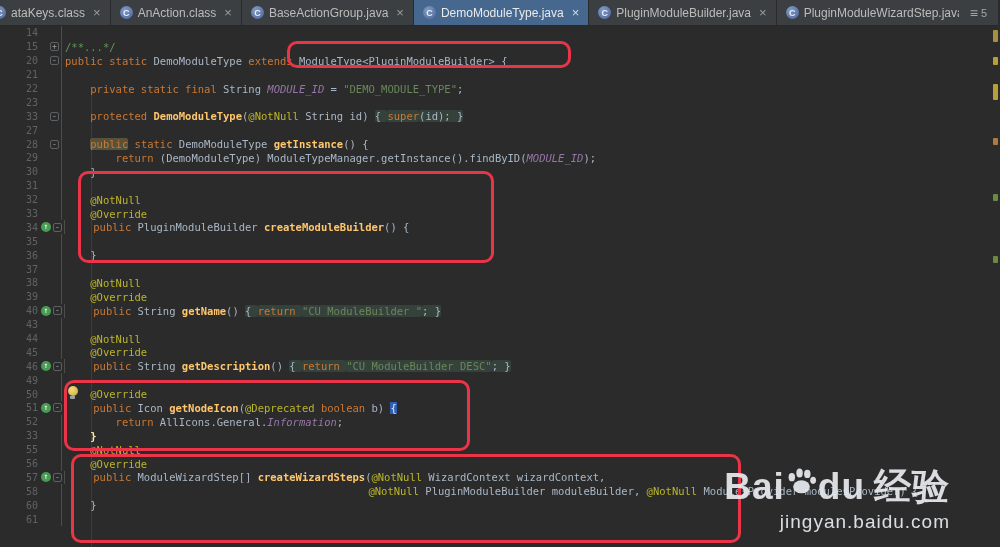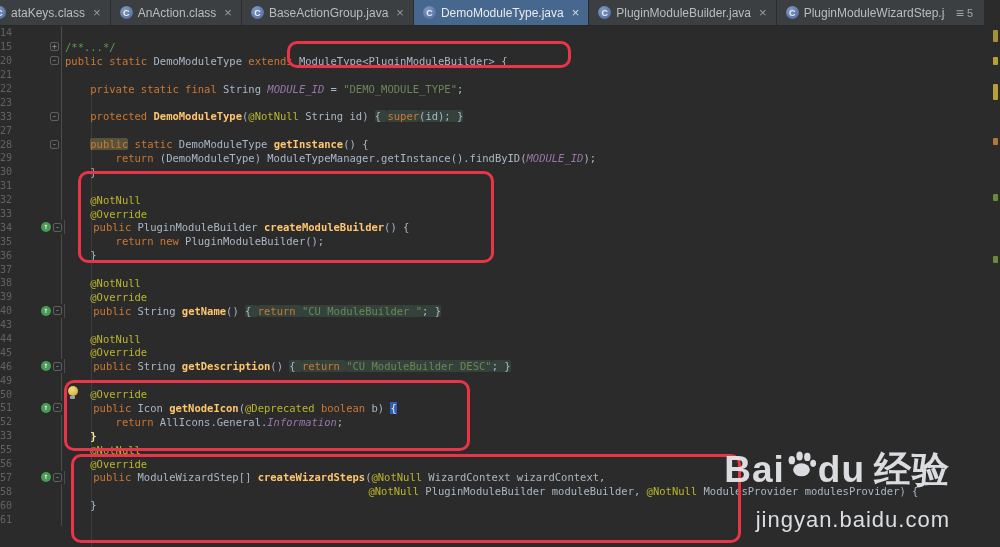--- a/index.html
+++ b/index.html
@@ -1,36 +1,36 @@
 <!DOCTYPE html>
 <html><head>
 <meta charset="utf-8">
 <style>
   *{margin:0;padding:0;box-sizing:border-box}
   html,body{width:1000px;height:547px;overflow:hidden;background:#2b2b2b}
   .app{position:relative;width:1000px;height:547px;background:#2b2b2b;font-family:"Liberation Sans",sans-serif;overflow:hidden}
 
   
-  .tabbar{position:absolute;top:0;left:0;right:16px;height:26px;background:#3c3f41;display:flex;align-items:stretch;border-bottom:1px solid #282828;z-index:2}
+  .tabbar{position:absolute;top:0;left:0;right:2px;height:26px;background:#3c3f41;display:flex;align-items:stretch;border-bottom:1px solid #282828;z-index:2}
   #tabs{display:flex;align-items:stretch;overflow:hidden}
   .tab{display:flex;align-items:center;gap:5px;padding:0 9px;border-right:1px solid #2b2b2b;color:#bcbcbc;font-size:12px;cursor:pointer;white-space:nowrap}
   .tab.active{background:#46688f;color:#eaeaea}
   .tab.cut{padding-left:2px}
   .tab.cut .cicon{margin-left:-9px}
   .cicon{flex:0 0 13px;width:13px;height:13px;border-radius:50%;background:radial-gradient(circle at 35% 30%,#7e9ac4,#50659a);color:#e7eefb;font-size:9px;font-weight:bold;display:flex;align-items:center;justify-content:center}
   .tclose{color:#9b9da0;font-size:13px;margin-left:3px;line-height:1}
   .tab.active .tclose{color:#d6dade}
   .tabbar-right{margin-left:auto;display:flex;align-items:center;gap:3px;padding:0 11px;color:#a2a6ab;font-size:11px;cursor:pointer}
   .hamb{font-size:14px;line-height:1}
 
   
   .editor{position:absolute;top:26px;left:0;right:0;bottom:0;background:#2b2b2b;overflow:hidden;z-index:1}
   #lines{position:absolute;top:0;left:0;right:0}
   .line{display:flex;height:13.9px;align-items:center;font-family:"DejaVu Sans Mono",monospace;font-size:10.5px;color:#a9b7c6}
-  .gnum{flex:0 0 41px;text-align:left;color:#606366;font-size:10px;padding-right:3px}
+  .gnum{flex:0 0 41px;text-align:right;color:#606366;font-size:10px;padding-right:3px}
   .gico{flex:0 0 21px;display:flex;align-items:center;justify-content:flex-end;gap:2px;border-right:1px solid #4c4c4c;align-self:stretch;padding-right:2px}
   .codeln{white-space:pre;padding-left:3px}
   .fold{width:9px;height:9px;border:1px solid #5e6164;color:#9da0a3;font-size:8px;line-height:7px;text-align:center;background:#2b2b2b;border-radius:2px;flex:0 0 9px}
   .ovr{width:10px;height:10px;border-radius:50%;background:#499c54;color:#fff;font-size:8px;line-height:10px;text-align:center;flex:0 0 10px}
 
   .tk.kw{color:#cc7832}
   .tk.def{color:#a9b7c6}
   .tk.m{color:#ffc66d;font-weight:bold}
   .tk.i{}
   .tk.s{color:#6a8759}
@@ -49,21 +49,21 @@
   .smark{position:absolute;right:2px;width:5px;border-radius:1px;pointer-events:auto}
   .bulb{position:absolute;width:11px;height:14px}
   .bulb .b1{width:10px;height:10px;border-radius:50%;background:radial-gradient(circle at 40% 35%,#f0df7a,#c9a63a);margin:0 auto}
   .bulb .b2{width:5px;height:3px;background:#9aa0a6;margin:0 auto;border-radius:0 0 1px 1px}
 
   
   .watermark{position:absolute;right:50px;bottom:14px;text-align:right;z-index:8;color:rgba(233,236,240,0.92);pointer-events:none}
   .wm-logo{font-size:37px;font-weight:bold;display:flex;align-items:center;justify-content:flex-end;letter-spacing:1px;line-height:1}
   .wm-paw{margin:0 1px 10px 1px;display:inline-block}
   .wm-cn{margin-left:9px}
-  .wm-url{font-size:22px;margin-top:14px;letter-spacing:1px;color:rgba(228,231,236,0.95)}
+  .wm-url{font-size:19px;margin-top:1px;letter-spacing:1px;color:rgba(228,231,236,0.95)}
 </style>
 </head>
 <body>
 
 <div class="app">
 
   <div class="tabbar">
     <div id="tabs">
         <div class="tab cut">
           <span class="cicon">C</span>
@@ -186,21 +186,20 @@
           <span class="gnum">34</span>
           <span class="gico">
             <span class="ovr">↑</span>
             <span class="fold">-</span>
           </span>
           <span class="codeln"><span class="tk kw">    public </span><span class="tk def">PluginModuleBuilder </span><span class="tk m">createModuleBuilder</span><span class="tk def">() {</span></span>
         </div>
         <div class="line">
           <span class="gnum">35</span>
           <span class="gico"></span>
-          <span class="codeln"><span class="tk kw">        return new </span><span class="tk def">PluginModuleBuilder();</span></span>
         </div>
         <div class="line">
           <span class="gnum">36</span>
           <span class="gico"></span>
           <span class="codeln"><span class="tk def">    }</span></span>
         </div>
         <div class="line">
           <span class="gnum">37</span>
           <span class="gico"></span>
           <span class="codeln"></span>

